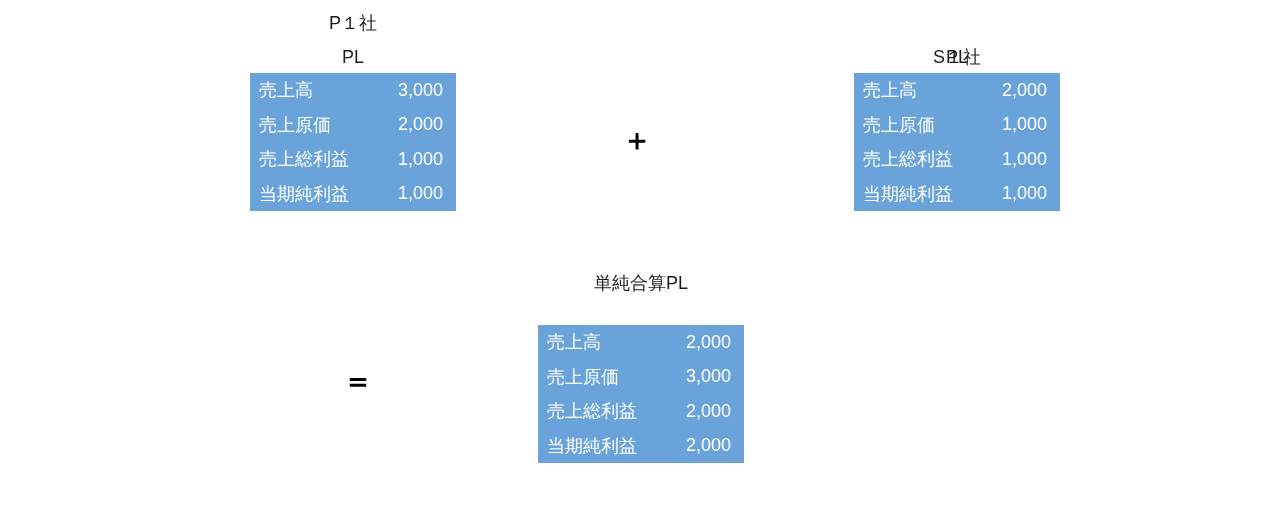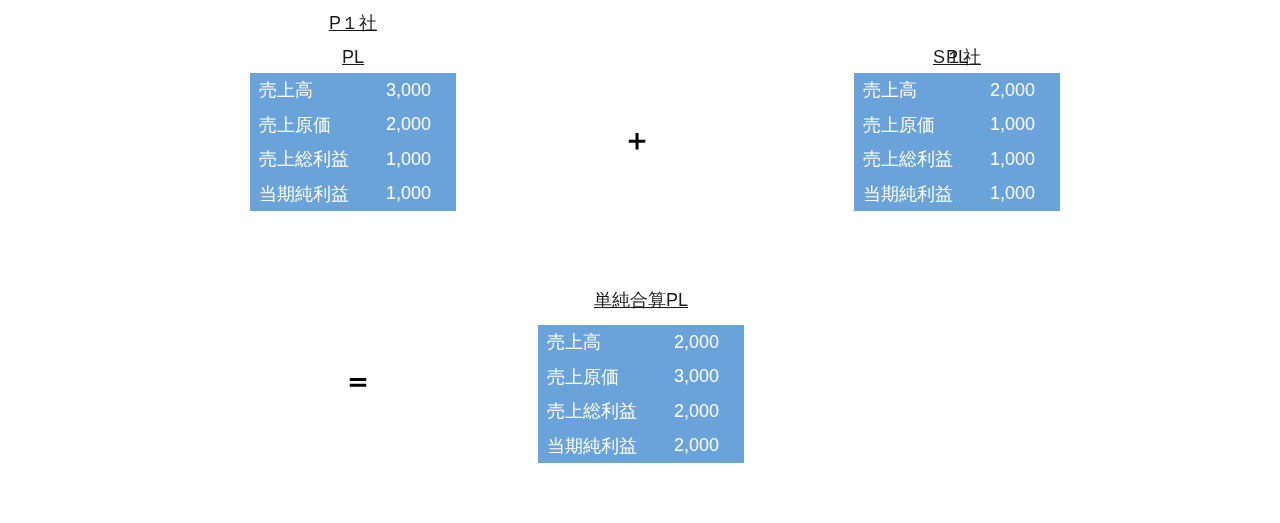--- a/index.html
+++ b/index.html
@@ -23,21 +23,20 @@
   }
   .company-title, .pl-subtitle, .combined-title {
     position: absolute;
     width: 206px;
     height: 24px;
     line-height: 24px;
     text-align: center;
     font-size: 18px;
     color: var(--title-text);
     white-space: nowrap;
-    text-decoration: underline;
   }
   .pl-table {
     position: absolute;
     width: 206px;
     height: 138px;
     background: var(--table-fill);
     display: flex;
     flex-direction: column;
   }
   .pl-row {
@@ -46,21 +45,21 @@
     align-items: center;
     justify-content: space-between;
     font-size: 18px;
     color: var(--table-text);
   }
   .pl-row .row-label {
     padding-left: 9px;
     white-space: nowrap;
   }
   .pl-row .row-value {
-    padding-right: 25px;
+    padding-right: 13px;
     white-space: nowrap;
   }
   .operator {
     position: absolute;
     width: 56px;
     height: 48px;
     line-height: 48px;
     text-align: center;
     font-size: 30px;
     font-weight: bold;
@@ -68,21 +67,21 @@
   }
   
   #p1-title        { left: 250px; top: 11px; }
   #p1-subtitle     { left: 250px; top: 45px; }
   #p1-table        { left: 250px; top: 73px; }
   #plus-operator   { left: 609px; top: 116px; }
   #s1-title        { left: 854px; top: 11px; margin-top: 34px; }
   #s1-subtitle     { left: 854px; top: 45px; }
   #s1-table        { left: 854px; top: 73px; }
   #equals-operator { left: 330px; top: 357px; }
-  #combined-title  { left: 538px; top: 288px; }
+  #combined-title  { left: 538px; top: 271px; }
   #combined-table  { left: 538px; top: 325px; }
 </style>
 </head>
 <body>
 
 <div class="canvas">
 
   <div id="p1-title" class="company-title">P１社</div>
   <div id="p1-subtitle" class="pl-subtitle">PL</div>
   <div id="p1-table" class="pl-table">

